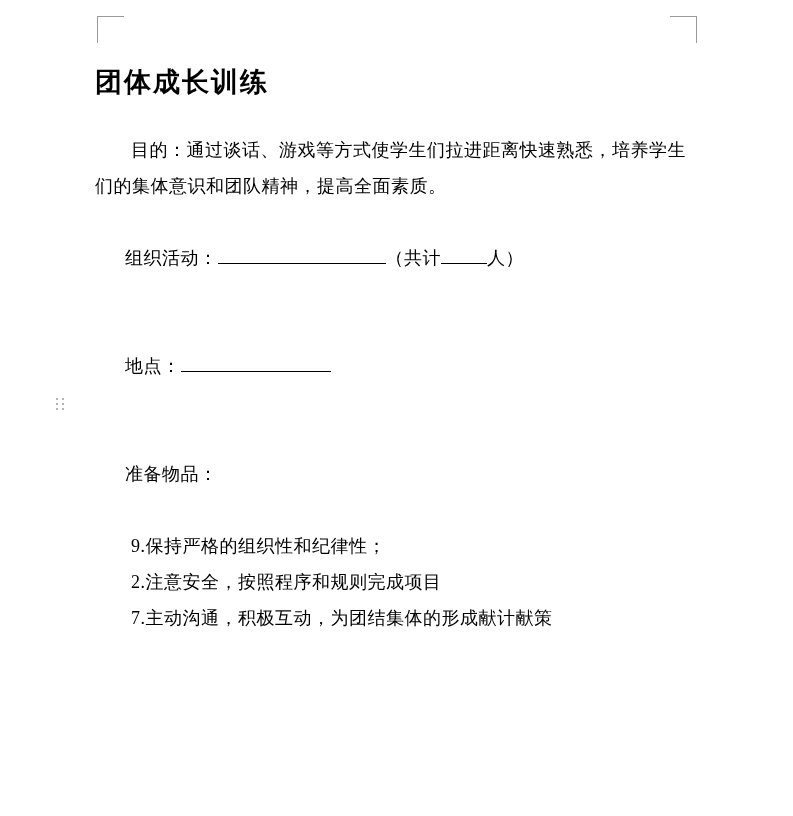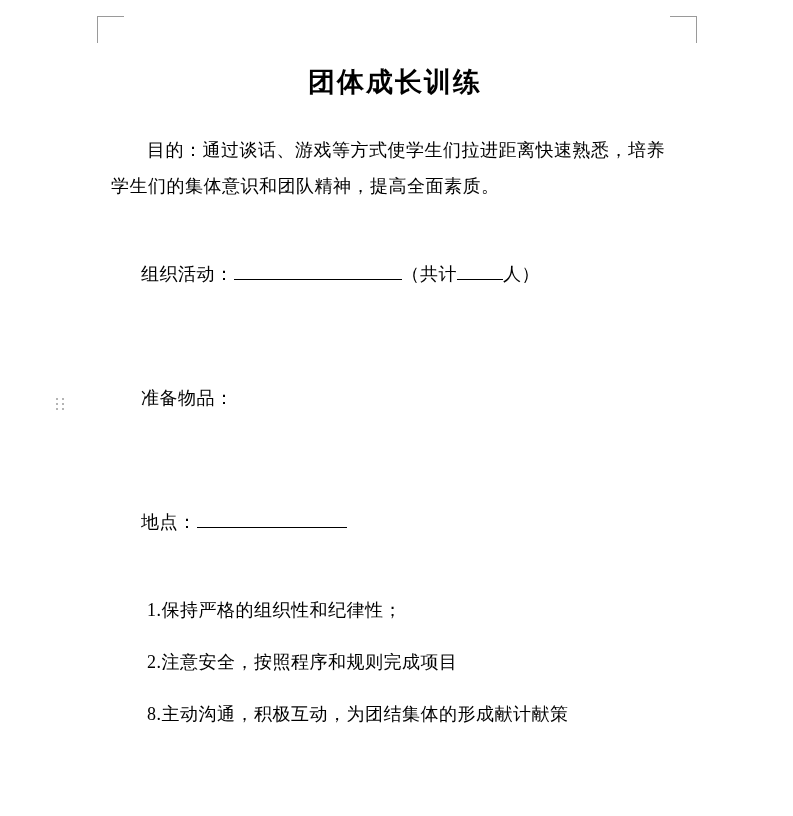--- a/index.html
+++ b/index.html
@@ -60,33 +60,33 @@
   }
 
   .content {
     position: absolute;
     left: 95px;
     top: 46px;
     width: 600px;
   }
 
   .doc-title {
-    text-align: center;
+    text-align: left;
     font-family: "Liberation Serif", serif;
     font-weight: bold;
     font-size: 27px;
     letter-spacing: 2px;
     margin: 14px 0 0 0;
     line-height: 44px;
   }
 
   p.body-line {
     font-size: 18px;
     line-height: 36px;
-    margin: 16px;
+    margin: 0;
     letter-spacing: 0.5px;
     white-space: pre-wrap;
   }
   p.indent2 {
     text-indent: 36px;
   }
   .para-block {
     margin-top: 28px;
   }
   .blank-line {
@@ -122,26 +122,26 @@
     <div class="para-block">
       <p class="body-line indent2">目的：通过谈话、游戏等方式使学生们拉进距离快速熟悉，培养学生们的集体意识和团队精神，提高全面素质。</p>
     </div>
 
     <p class="body-line indent2">
       <span>组织活动：</span><span class="blank-line blank-mid"></span><span>（共计</span><span class="blank-line blank-small"></span><span>人）</span>
     </p>
 
 
     <p class="body-line indent2">
+      <span>地点：</span><span class="blank-line blank-wide"></span>
+    </p>
+
+    <p class="body-line indent2">
       <span>准备物品：</span>
     </p>
 
-    <p class="body-line indent2">
-      <span>地点：</span><span class="blank-line blank-wide"></span>
-    </p>
 
-
-    <p class="body-line indent2">1.保持严格的组织性和纪律性；</p>
+    <p class="body-line indent2">9.保持严格的组织性和纪律性；</p>
     <p class="body-line indent2">2.注意安全，按照程序和规则完成项目</p>
-    <p class="body-line indent2">8.主动沟通，积极互动，为团结集体的形成献计献策</p>
+    <p class="body-line indent2">7.主动沟通，积极互动，为团结集体的形成献计献策</p>
 
   </div>
 </div>
 
 </body></html>

